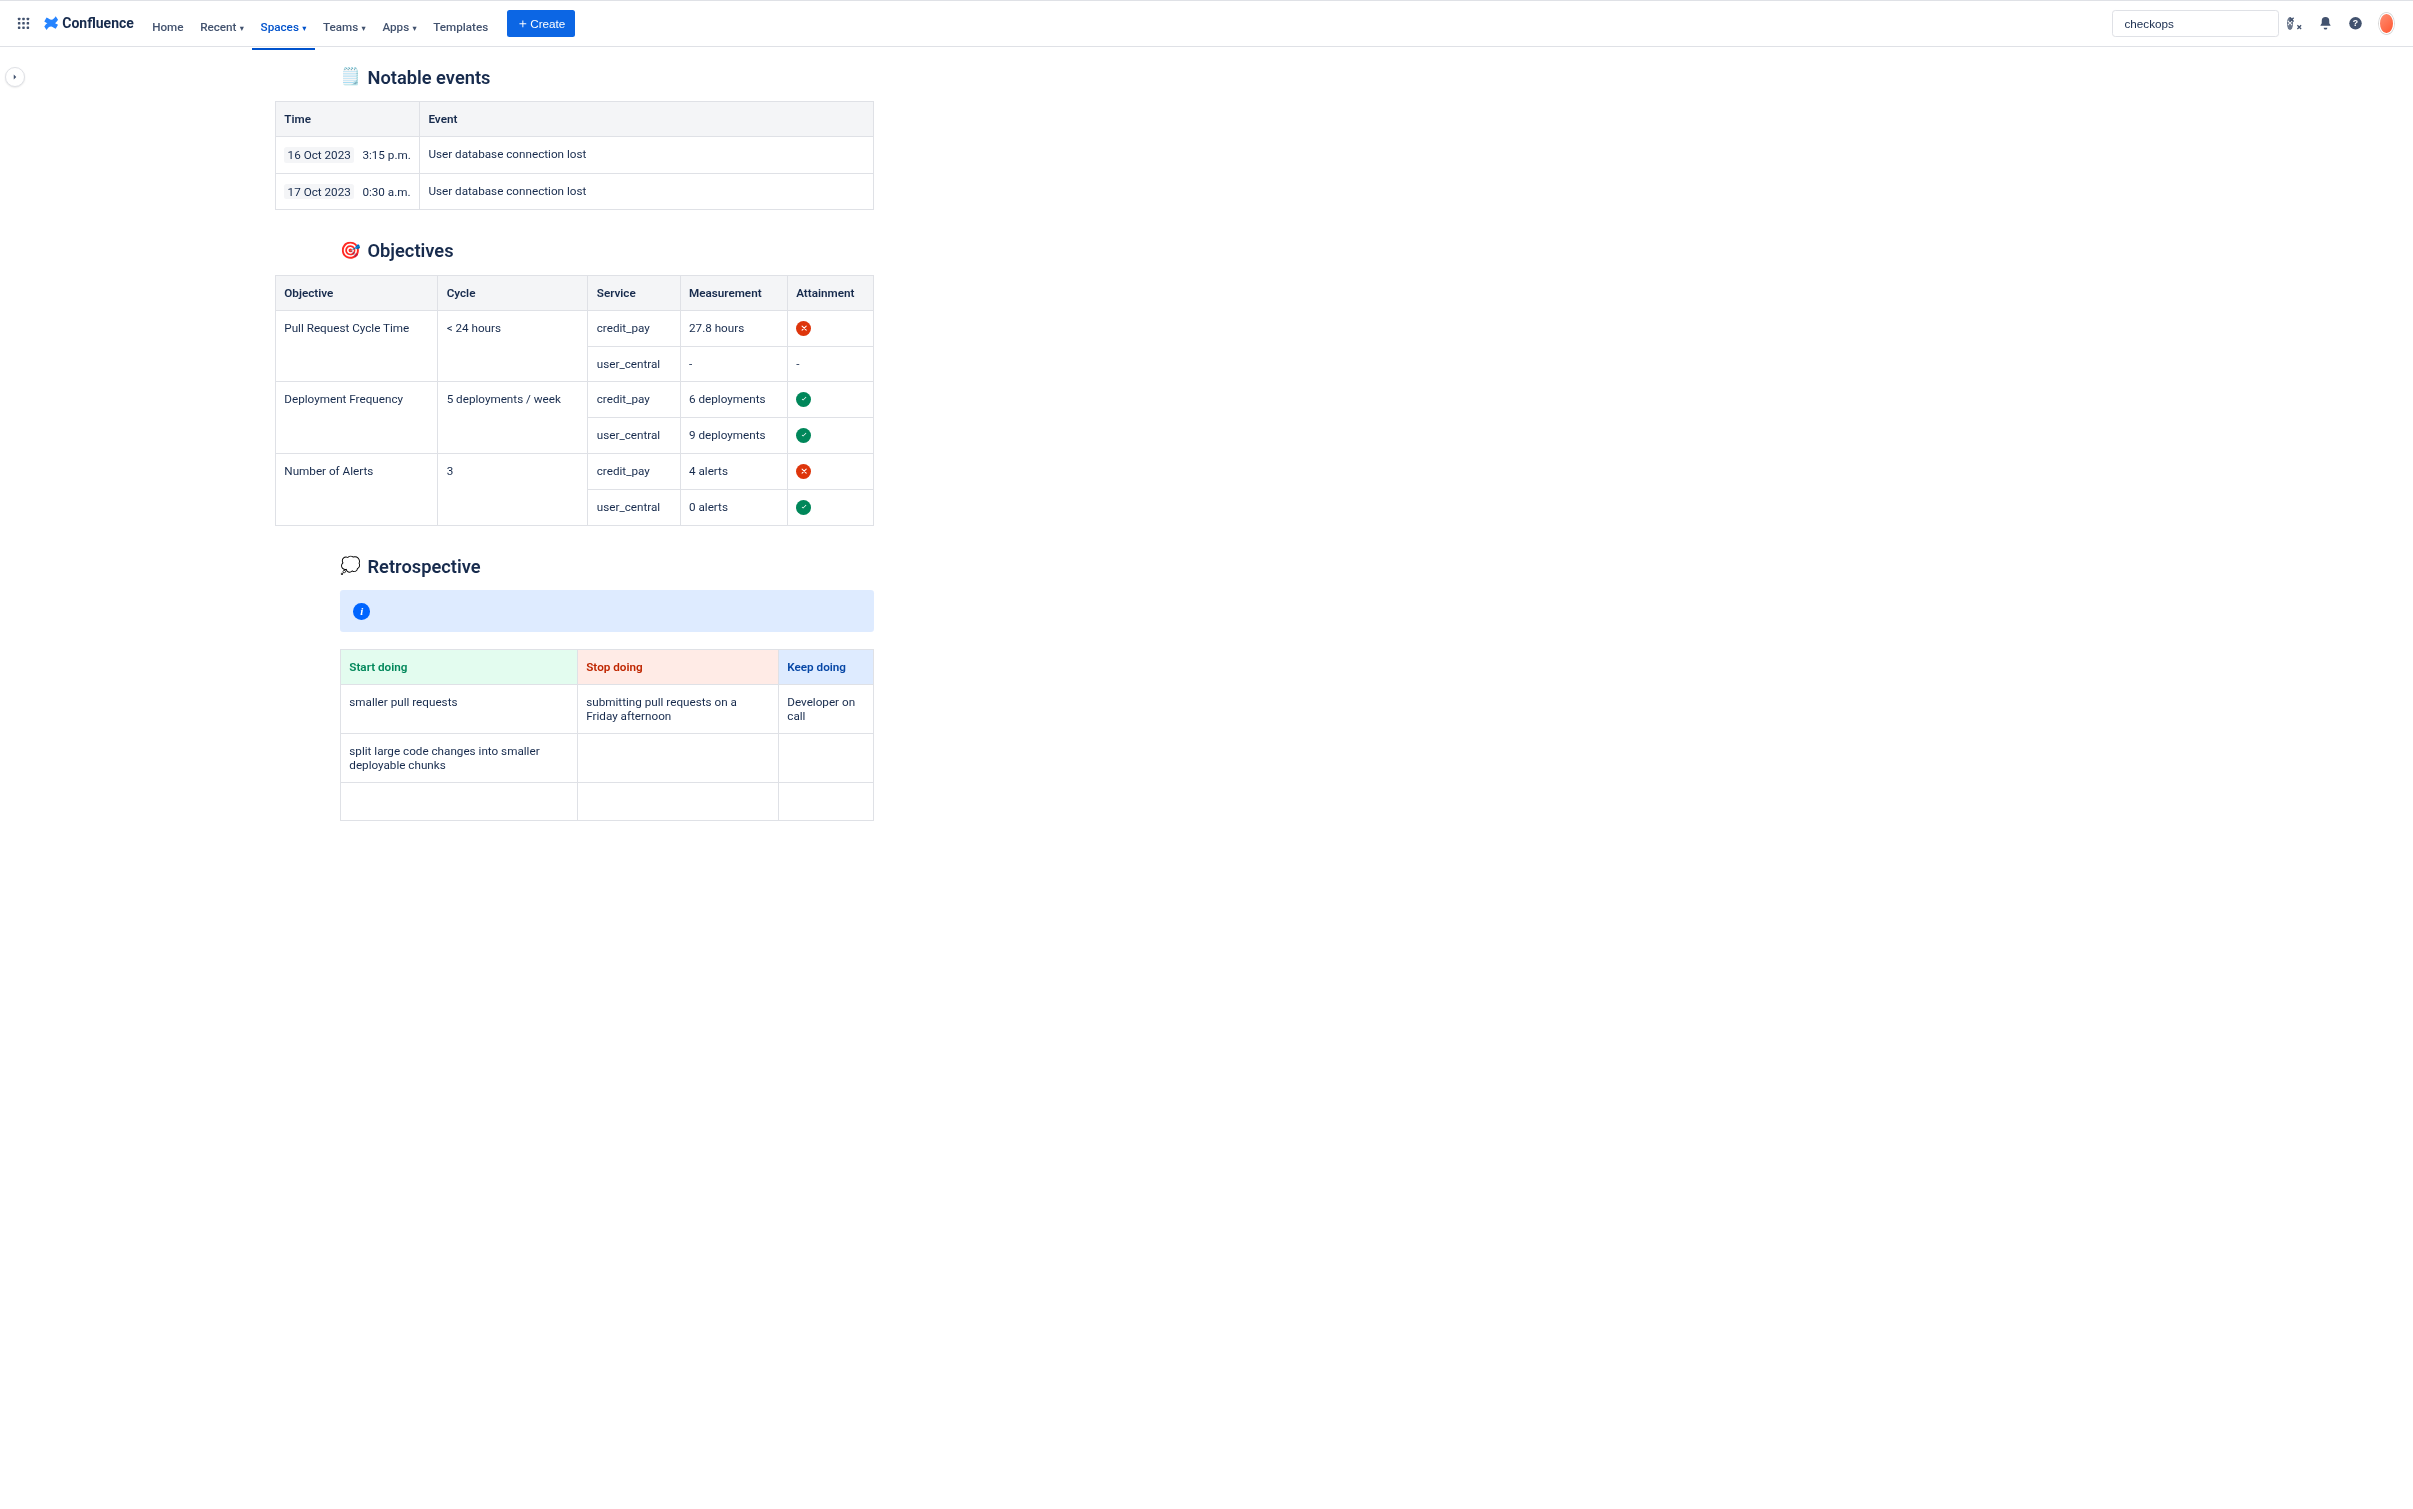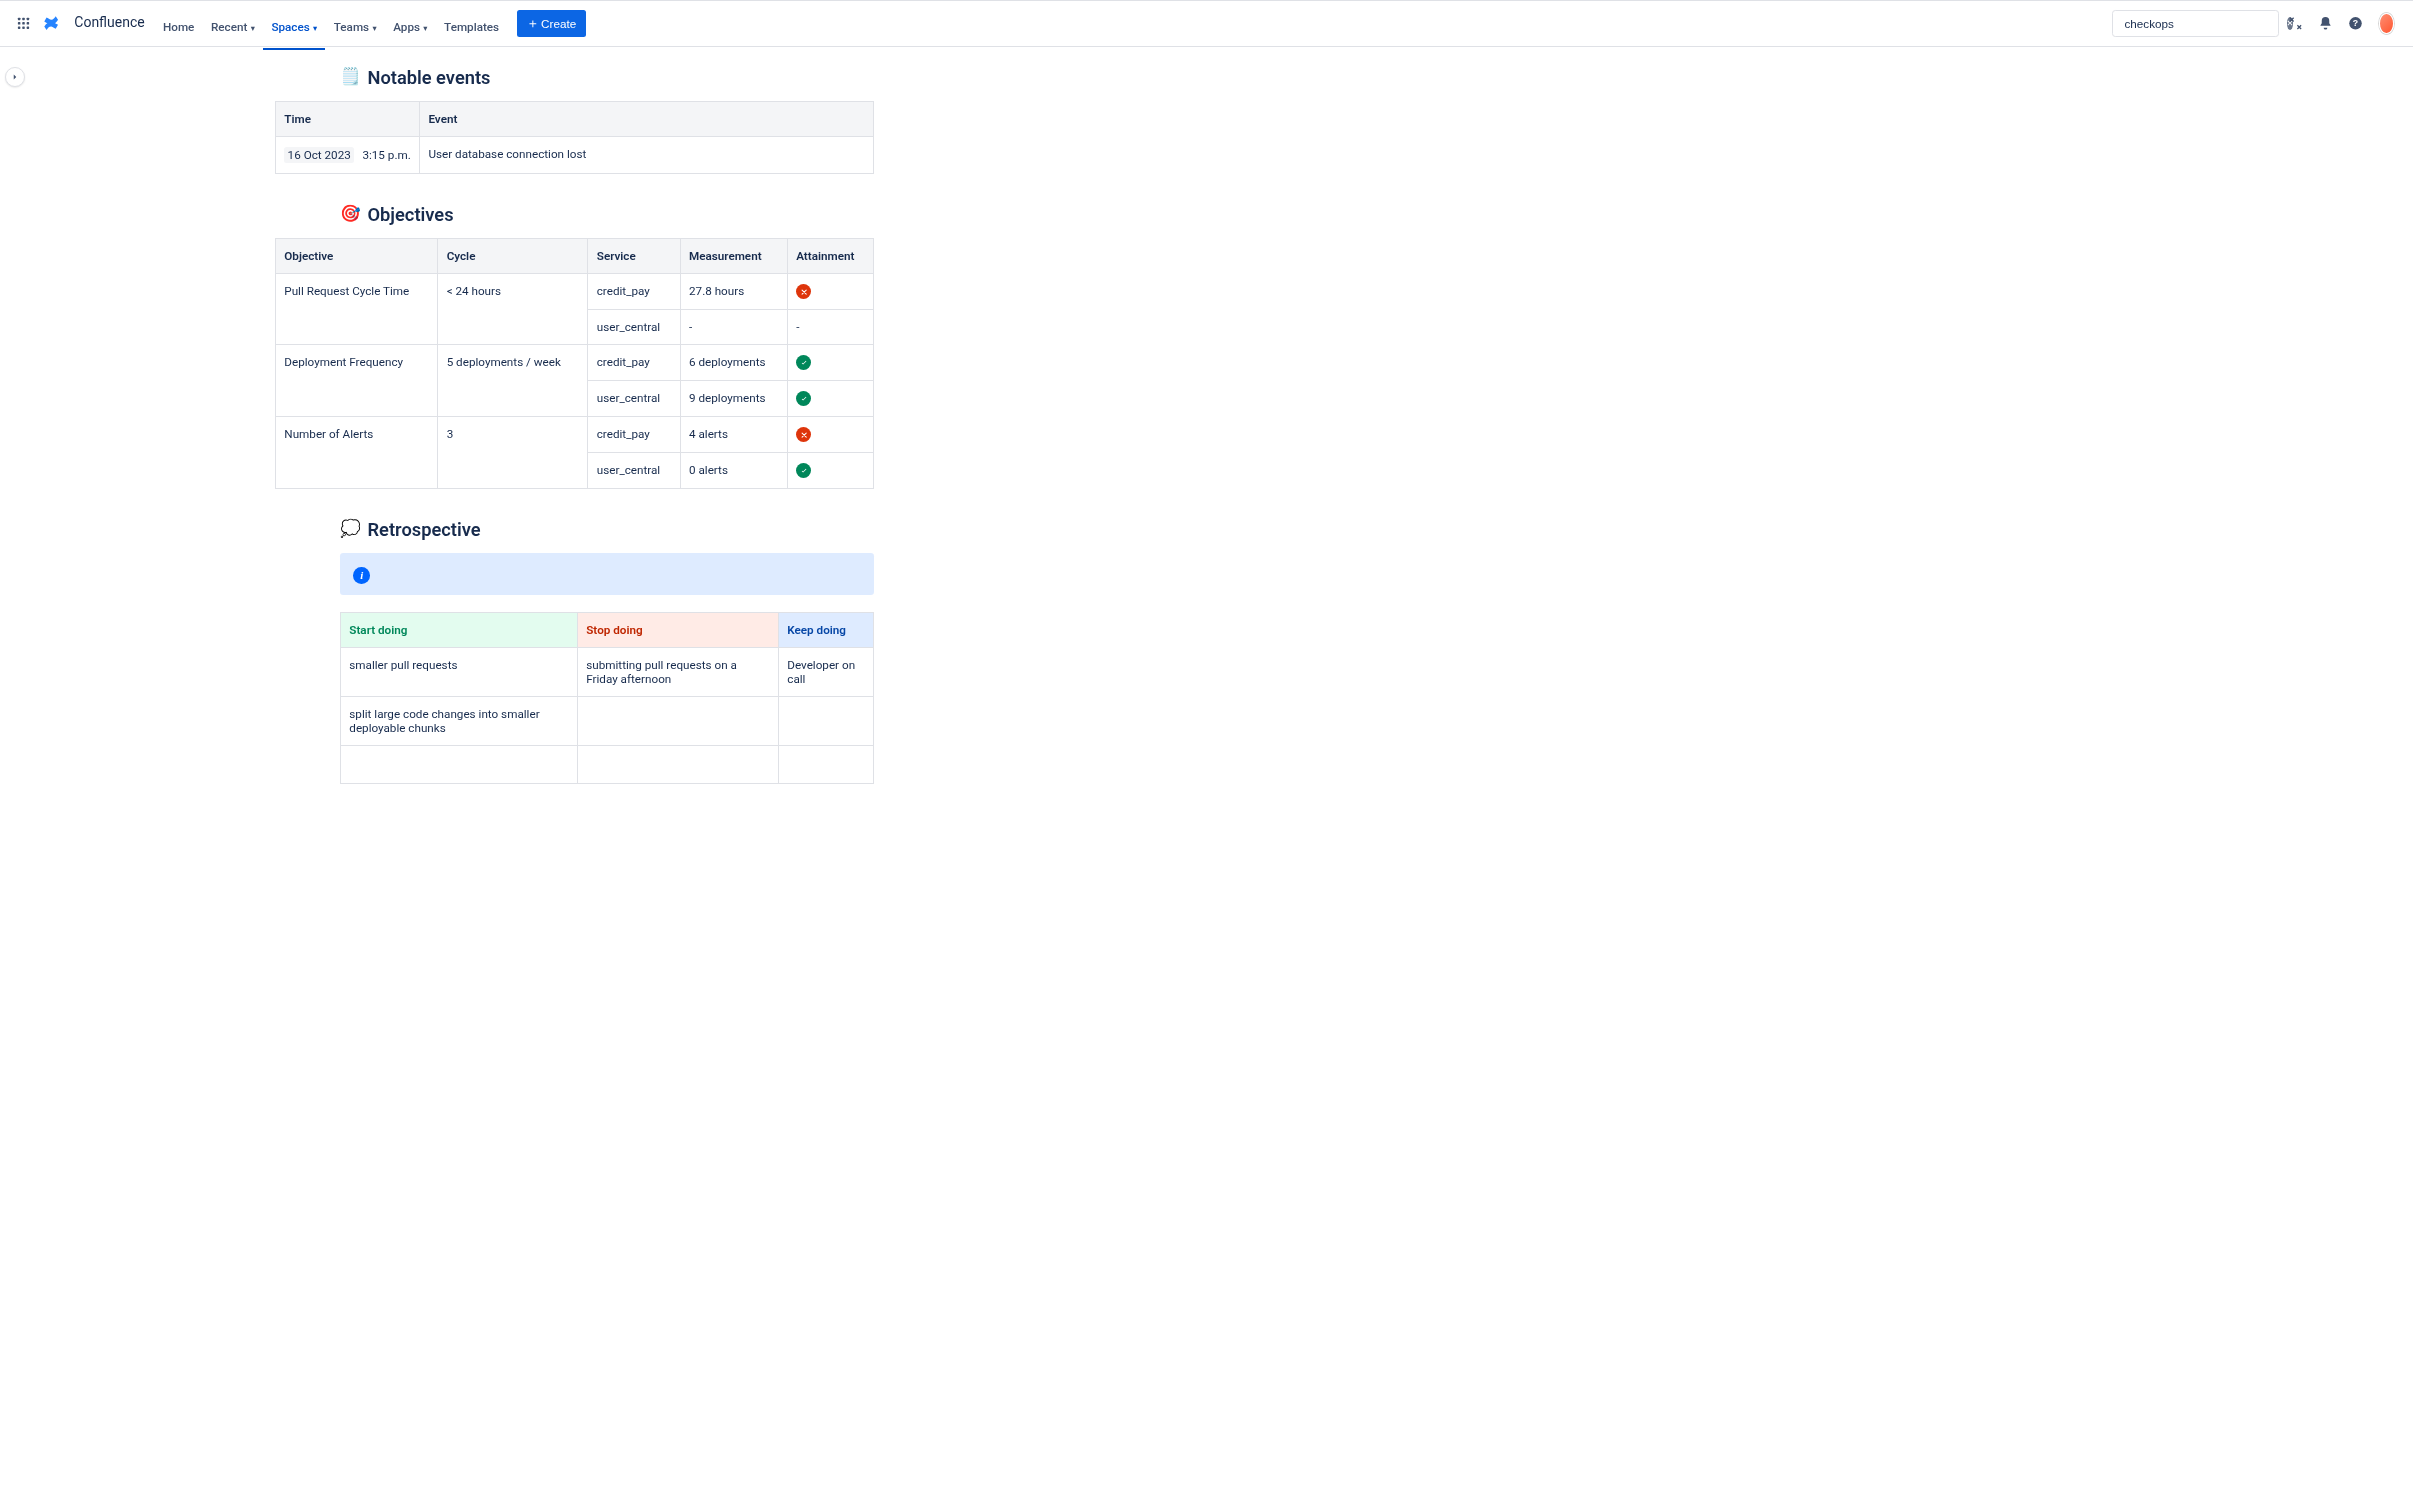--- a/index.html
+++ b/index.html
@@ -30,21 +30,21 @@
     display:flex;
     align-items:center;
     padding:0 13.3px 0 10px;
     gap:3.3px;
   }
   .icon-btn{
     width:27px;height:27px;border:none;background:transparent;border-radius:3.3px;
     display:flex;align-items:center;justify-content:center;cursor:pointer;color:#42526E;
   }
   .logo{
-    display:flex;gap:14px;font-size:14px;font-weight:400;color:var(--text);
+    display:flex;align-items:center;gap:2px;font-size:14px;font-weight:700;color:var(--text);
     padding:0 6.7px 0 1.7px;white-space:nowrap;
   }
   .logo svg{color:#2684FF;}
   .nav{display:flex;align-items:flex-start;height:100%;margin-top:7px;}
   .nav-item{
     height:100%;display:flex;align-items:center;padding:0 8.3px;color:var(--text-soft);
     font-size:11.7px;cursor:pointer;gap:3.3px;border-bottom:2.5px solid transparent;border-top:2.5px solid transparent;
     font-weight:500;
   }
   .nav-item.active{color:var(--blue);border-bottom-color:var(--blue);}
@@ -236,20 +236,29 @@
       <tbody id="events-body">
             <tr>
               <td>
                 <span class="time-cell">
                   <span class="date-chip">16 Oct 2023</span>
                   <span>3:15 p.m.</span>
                 </span>
               </td>
               <td>User database connection lost</td>
             </tr>
+            <tr>
+              <td>
+                <span class="time-cell">
+                  <span class="date-chip">17 Oct 2023</span>
+                  <span>0:30 a.m.</span>
+                </span>
+              </td>
+              <td>User database connection lost</td>
+            </tr>
           </tbody>
     </table>
   </section>
 
   <section class="section">
     <h2>
       <span class="emoji">🎯</span>
       <span>Objectives</span>
     </h2>
     <table class="data objectives">

